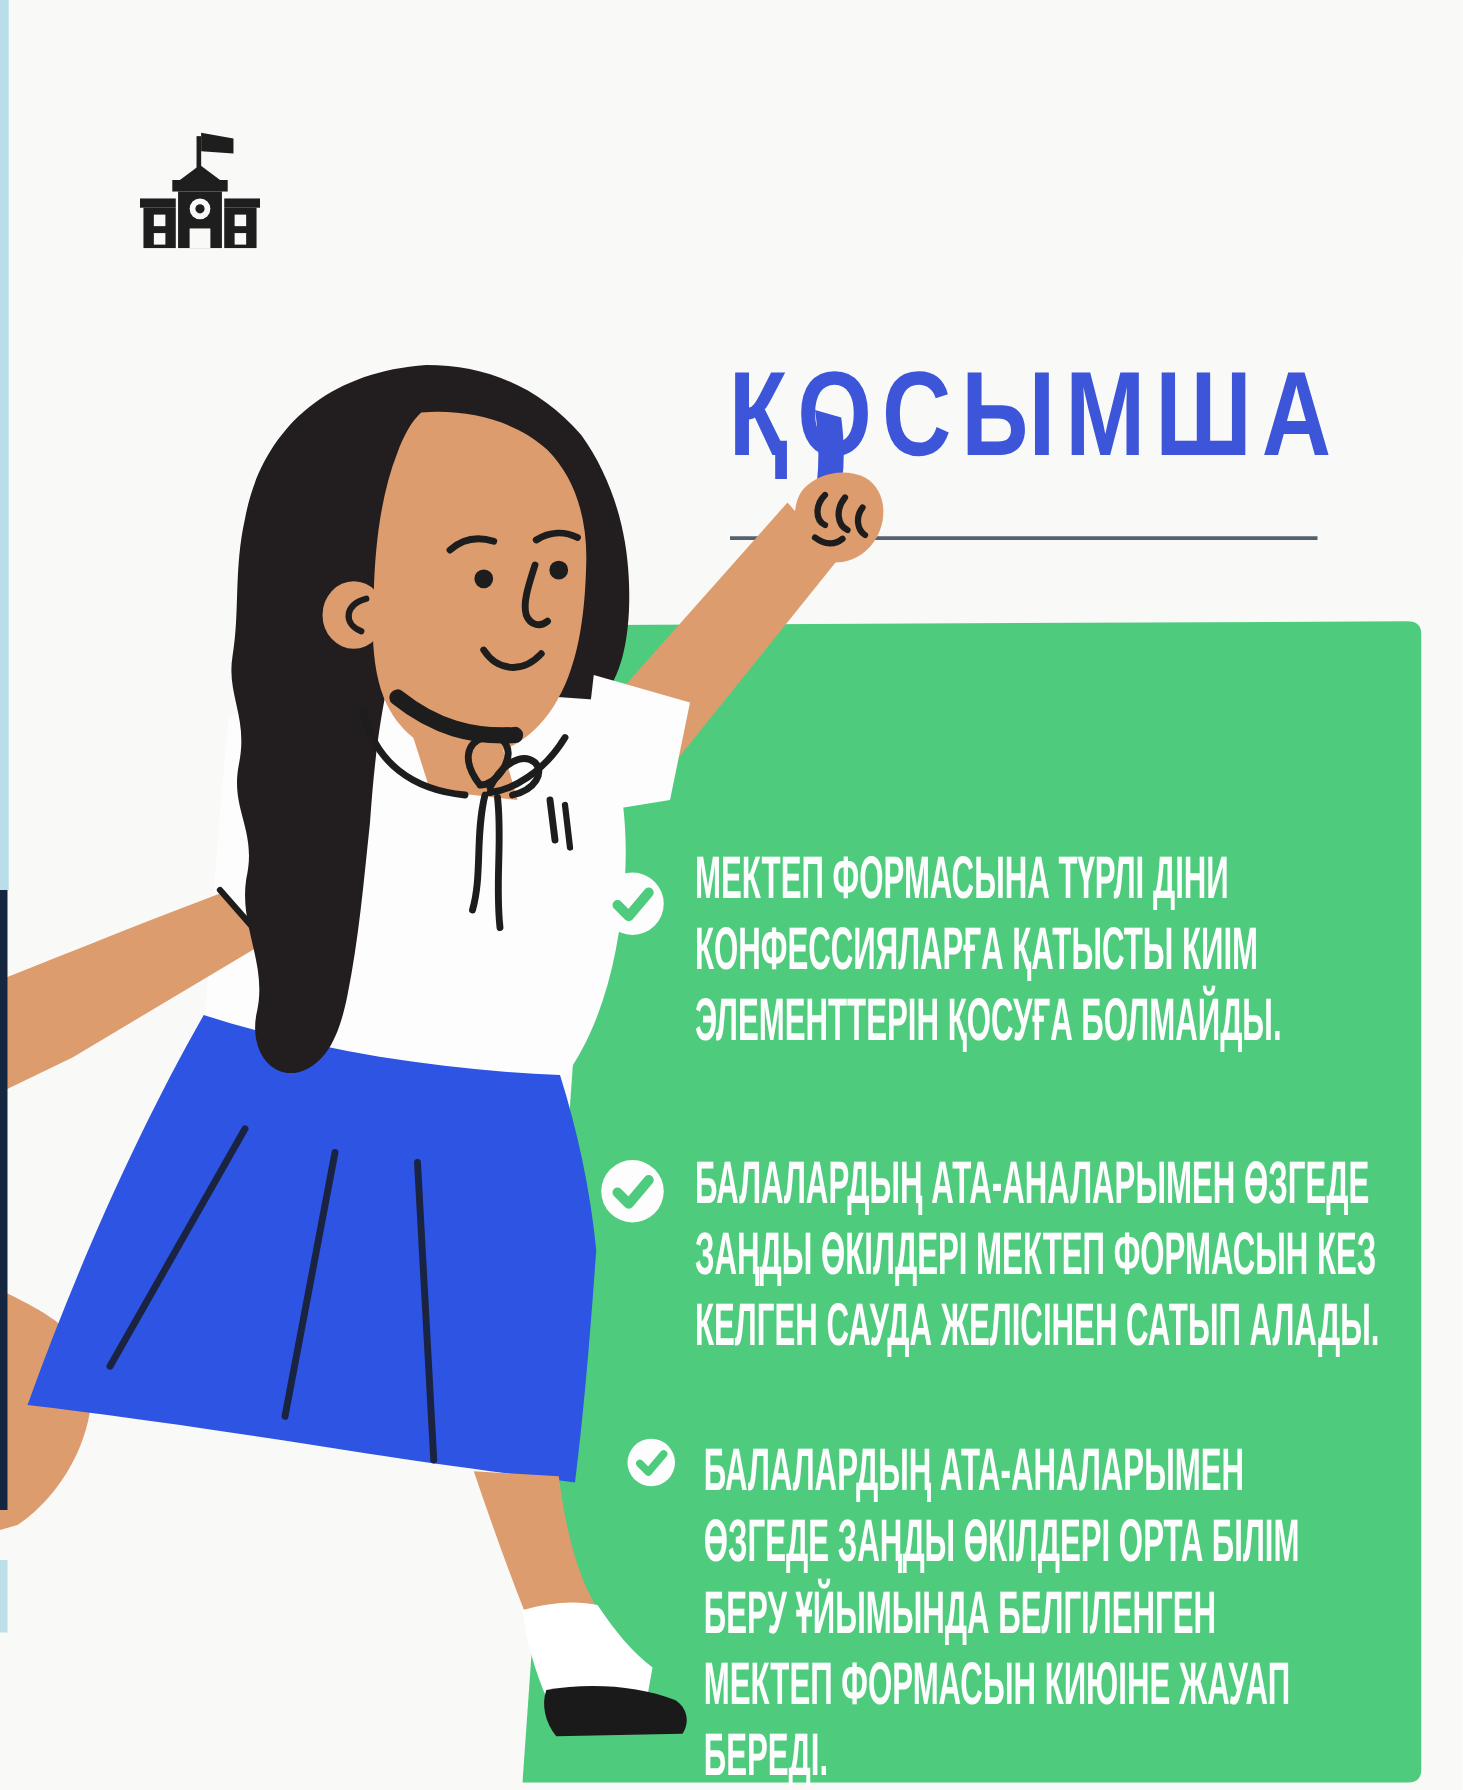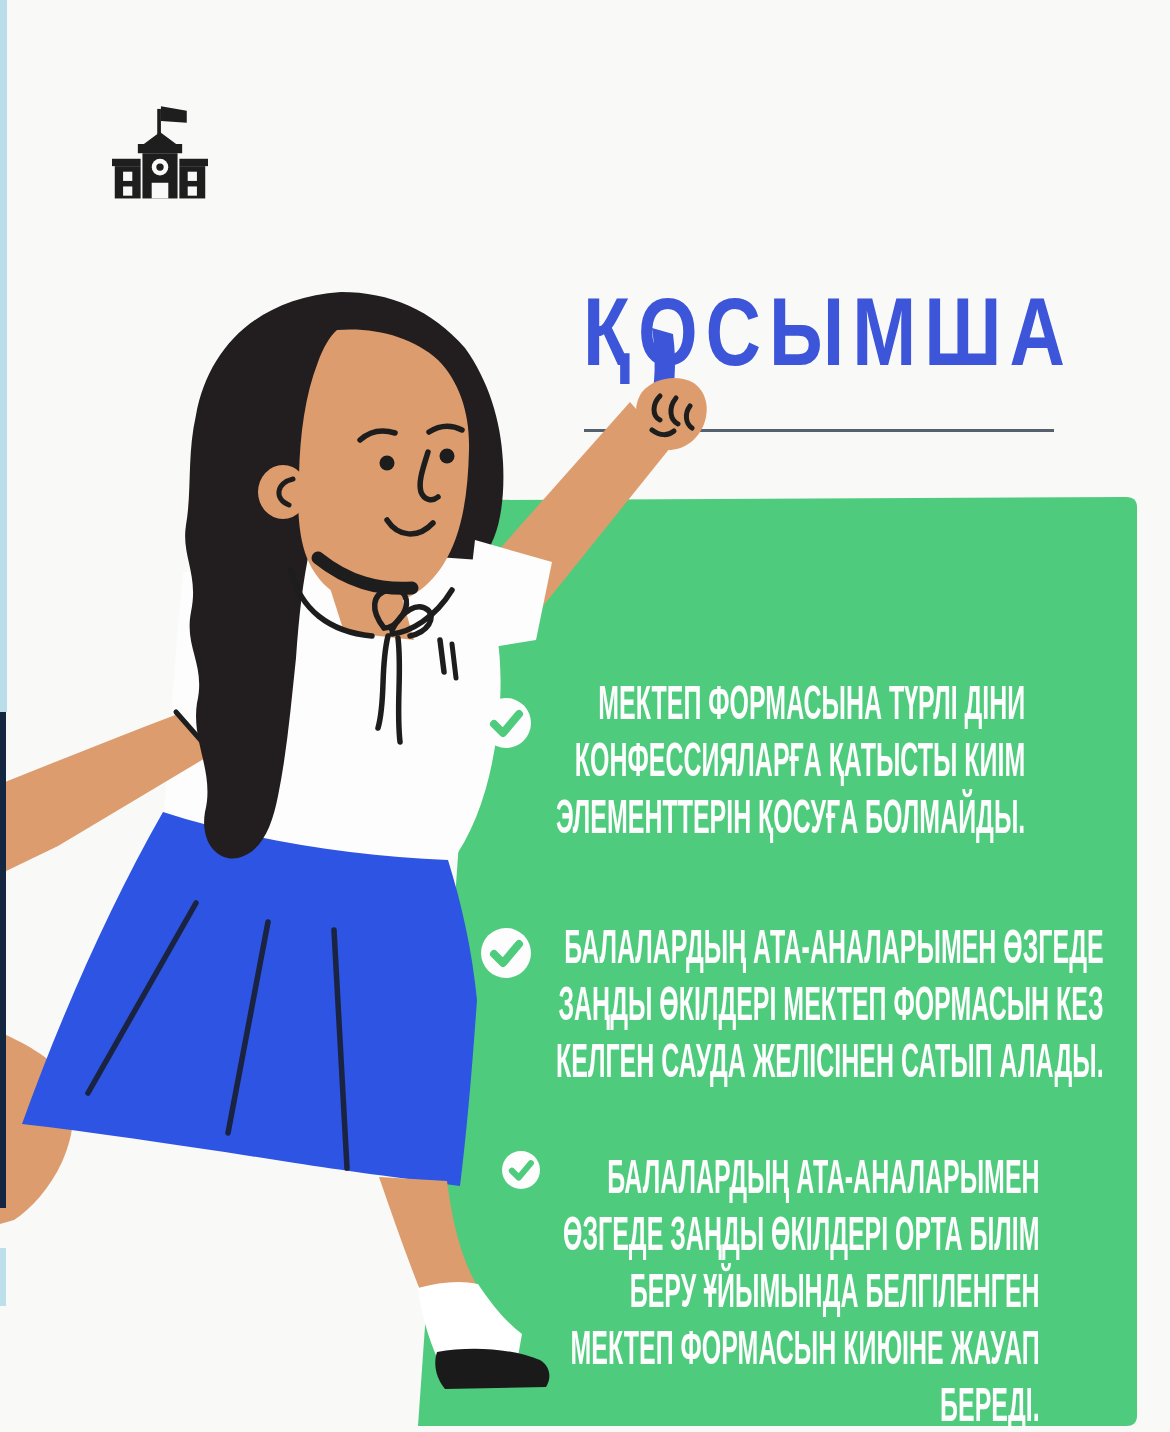--- a/index.html
+++ b/index.html
@@ -1,17 +1,17 @@
 <!DOCTYPE html>
 <html><head>
 <meta charset="utf-8">
 <style>
   html,body{margin:0;padding:0;}
   body{font-family:"Liberation Sans","DejaVu Sans",sans-serif;}
-  #poster{position:relative;width:1170px;height:1432px;background:#f9f9f8;overflow:hidden;text-align:right;}
+  #poster{position:relative;width:1170px;height:1432px;background:#f9f9f8;overflow:hidden;}
 
   
   .strip{position:absolute;z-index:6;}
   #strip-top{left:0;top:0;width:7px;height:712px;background:#b9dde9;}
   #strip-mid{left:0;top:712px;width:6px;height:496px;background:#152640;}
   #strip-bot{left:0;top:1248px;width:6px;height:58px;background:#bcdfe9;}
 
   
   #title{
     position:absolute;left:583px;top:284px;z-index:2;

